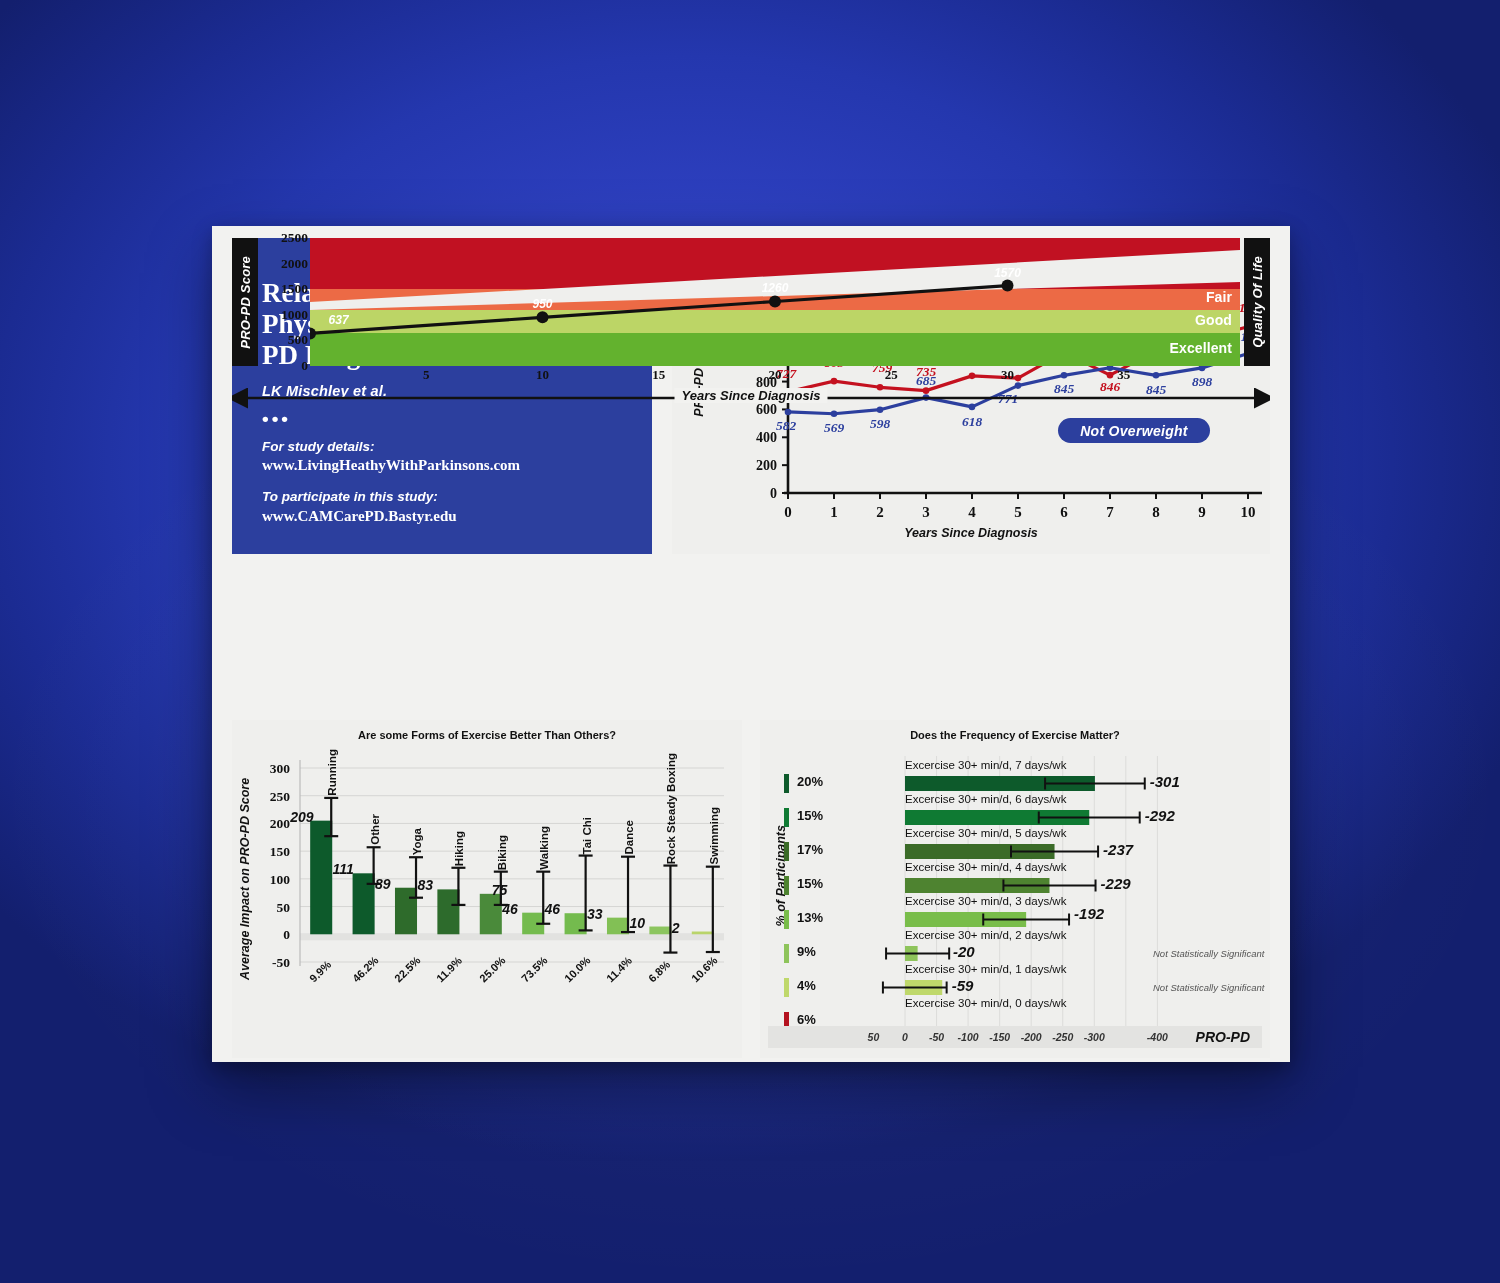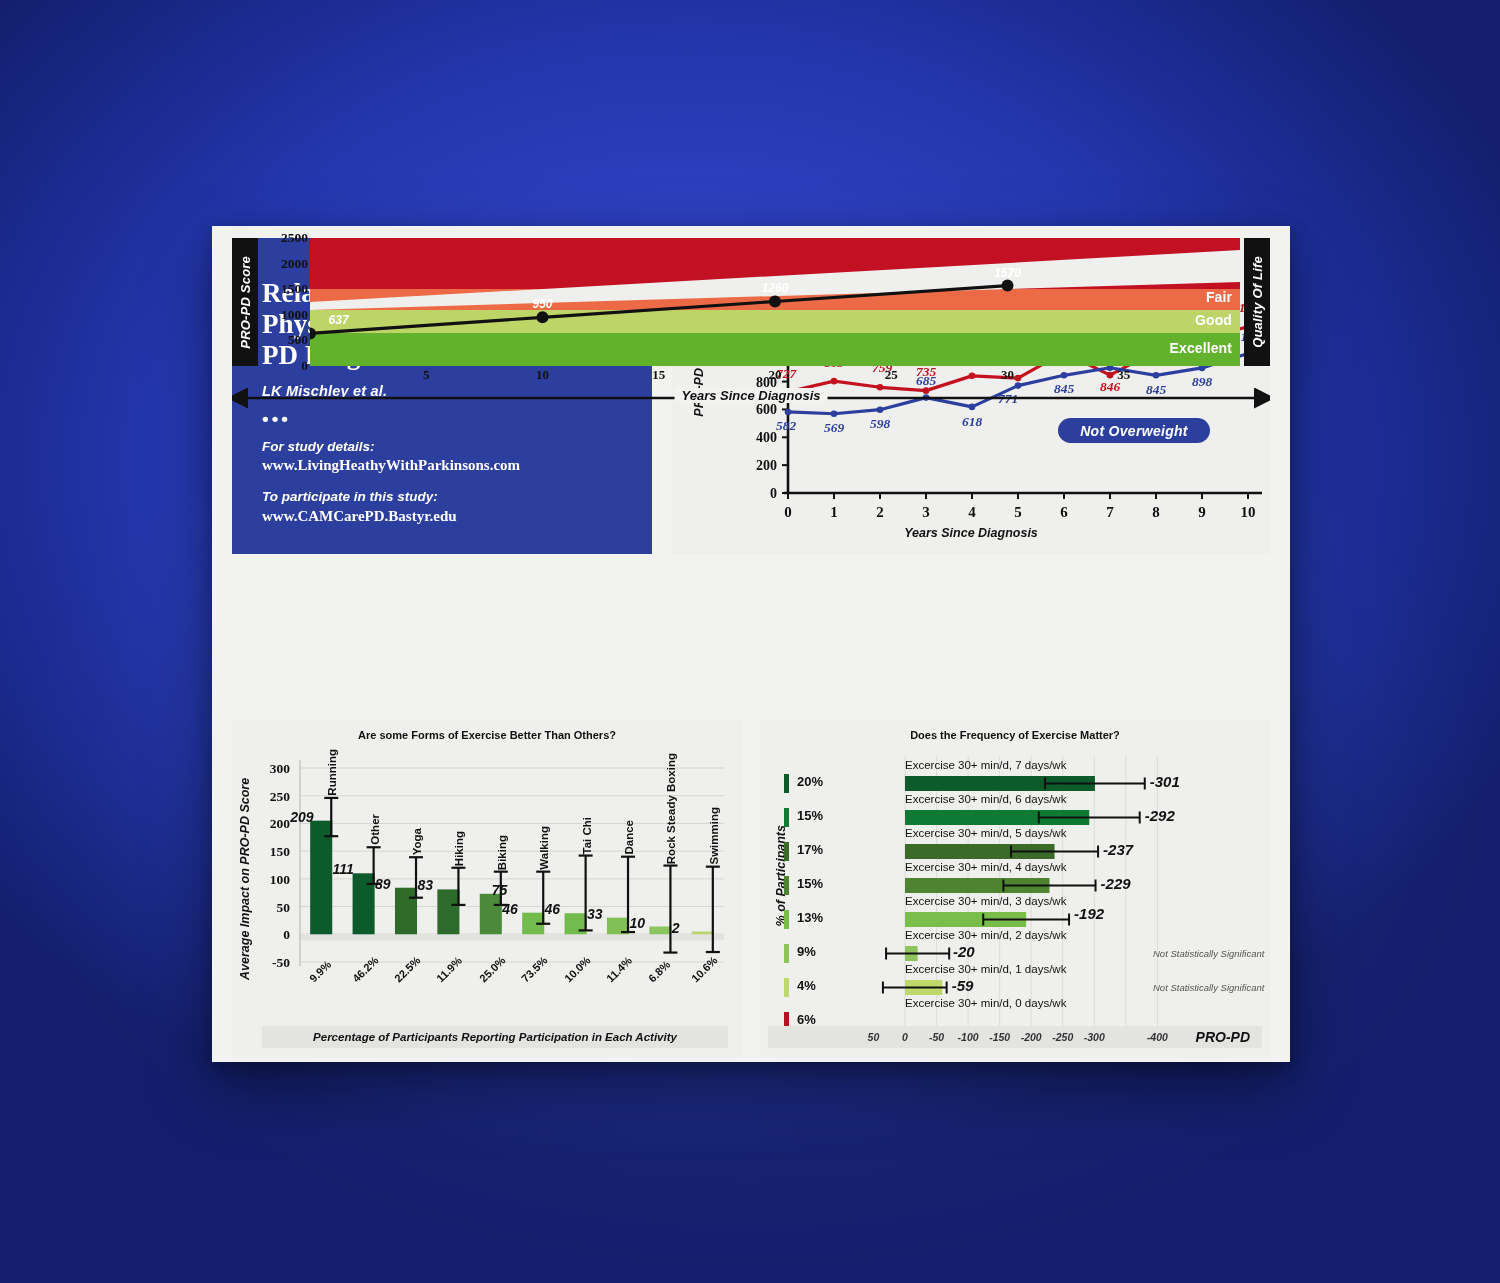--- a/index.html
+++ b/index.html
@@ -425,21 +425,20 @@
           <div class="barlbl" style="left:354.976px;top:185.65714285714284px;">33</div>
           <div class="catlbl" style="left: 391.024px; top: 99.6857px; transform: rotate(180deg); writing-mode: vertical-rl;">Dance</div>
           <div class="pctlbl" style="left:372px;top:256px;">11.4%</div>
           <div class="barlbl" style="left:397.376px;top:194.5257142857143px;">10</div>
           <div class="catlbl" style="left: 433.424px; top: 32.5543px; transform: rotate(180deg); writing-mode: vertical-rl;">Rock Steady Boxing</div>
           <div class="pctlbl" style="left:414.4px;top:256px;">6.8%</div>
           <div class="barlbl" style="left:439.776px;top:199.5142857142857px;">2</div>
           <div class="catlbl" style="left: 475.824px; top: 86.6629px; transform: rotate(180deg); writing-mode: vertical-rl;">Swimming</div>
           <div class="pctlbl" style="left:456.8px;top:256px;">10.6%</div>
         </div>
-      <div id="blFooter">Percentage of Participants Reporting Participation in Each Activity</div>
     </div>
 
     <div class="panel" id="br">
       <div class="chTitle">Does the Frequency of Exercise Matter?</div>
       <div class="yTitleRot" style="left:14px;top:105px;">% of Participants</div>
       <svg class="svgfill" id="brSvg" viewBox="0 0 510 338" preserveAspectRatio="none">
           <line x1="145" y1="36" x2="145" y2="310" stroke="#dcdcda" stroke-width="1"></line>
           <line x1="176.54761904761904" y1="36" x2="176.54761904761904" y2="310" stroke="#dcdcda" stroke-width="1"></line>
           <line x1="208.0952380952381" y1="36" x2="208.0952380952381" y2="310" stroke="#dcdcda" stroke-width="1"></line>
           <line x1="239.64285714285714" y1="36" x2="239.64285714285714" y2="310" stroke="#dcdcda" stroke-width="1"></line>

